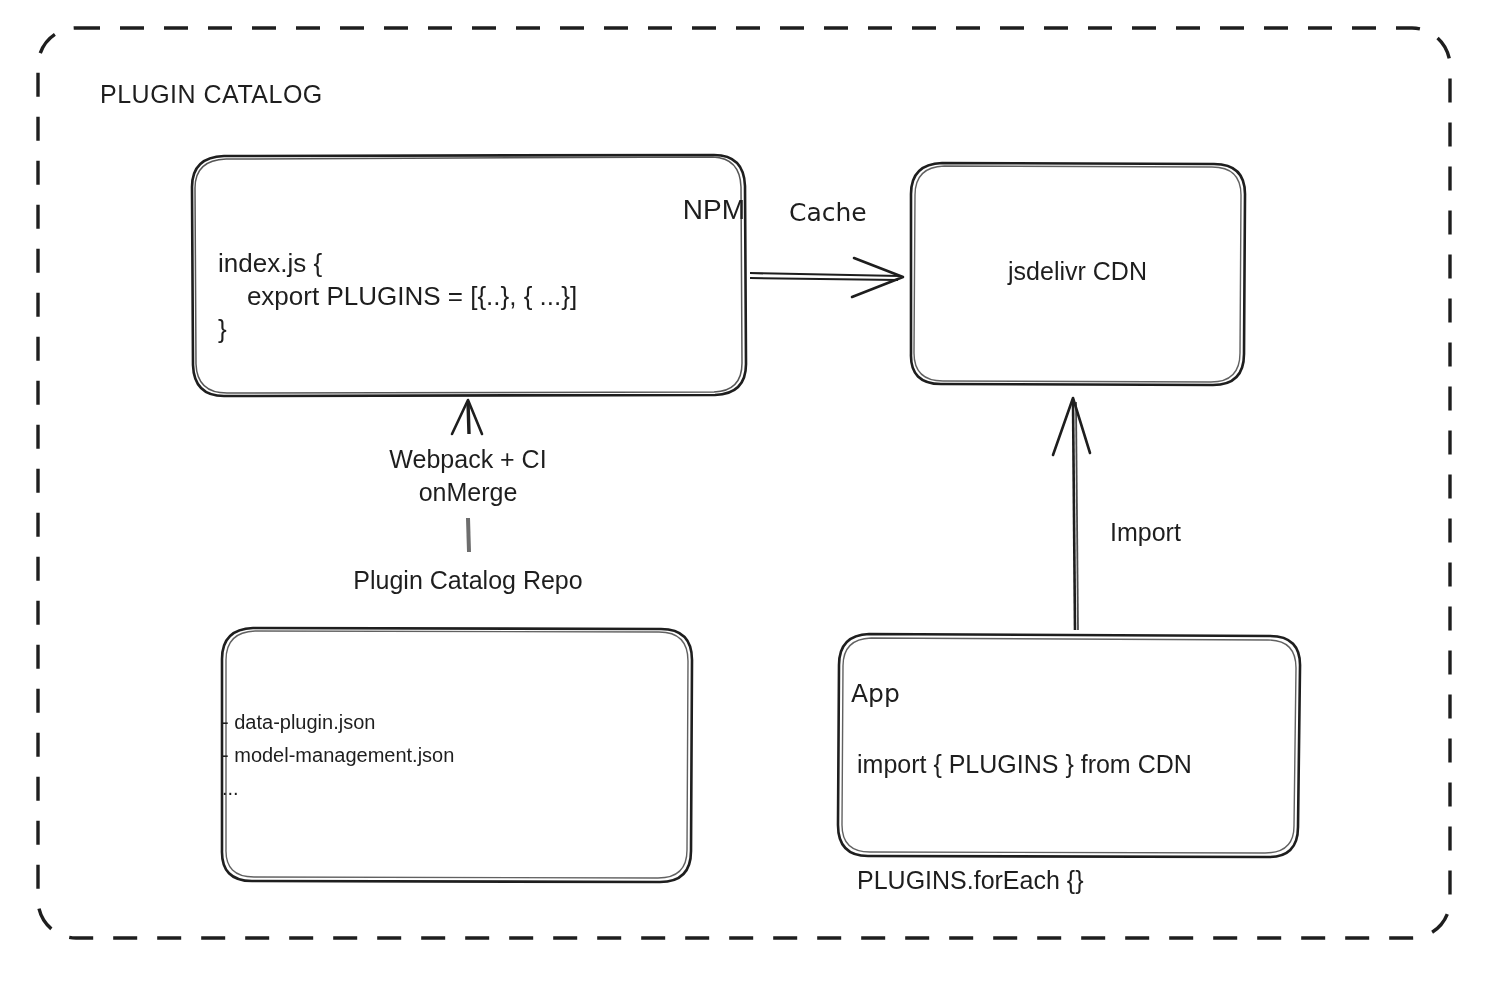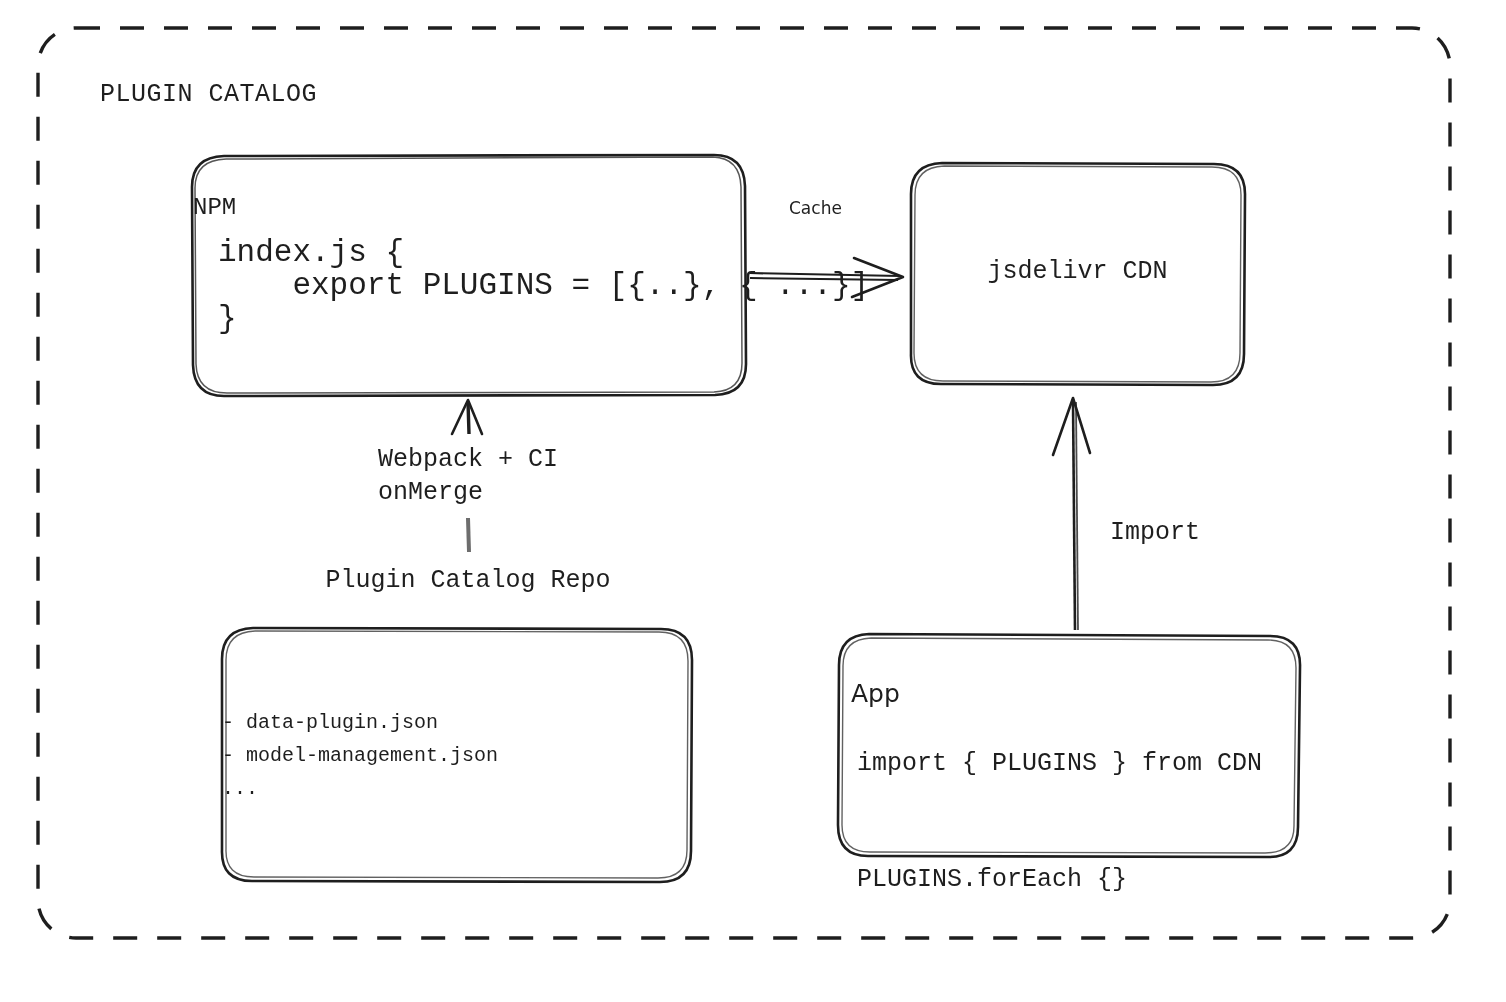--- a/index.html
+++ b/index.html
@@ -21,62 +21,63 @@
     top: 0;
     width: 1506px;
     height: 1002px;
   }
   .lbl {
     position: absolute;
     white-space: pre;
     color: #1e1e1e;
   }
   .mono {
-    font-family: Liberation Mono, monospace;
+    font-family: Liberation Sans, sans-serif;
   }
   .sans {
     font-family: "DejaVu Sans", sans-serif;
   }
 
   
   #catalog-title {
     left: 100px;
     top: 80px;
     font-size: 25px;
     letter-spacing: 0.5px;
   }
   #npm-title {
     left: 193px;
     top: 194px;
     width: 552px;
-    text-align: left;
-    font-size: 24px;
+    text-align: right;
+    font-size: 28px;
   }
   #npm-code {
     left: 218px;
-    top: 236px;
-    font-size: 31px;
+    top: 247px;
+    font-size: 26px;
     line-height: 33px;
   }
   #cdn-title {
     left: 910px;
     top: 257px;
     width: 335px;
     text-align: center;
     font-size: 25px;
   }
   #cache-label {
     left: 789px;
     top: 198px;
-    font-size: 17px;
+    font-size: 25px;
   }
   #webpack-label {
     left: 468px;
     top: 443px;
     transform: translateX(-50%);
+    text-align: center;
     font-size: 25px;
     line-height: 33px;
   }
   #repo-label {
     left: 468px;
     top: 566px;
     transform: translateX(-50%);
     text-align: center;
     font-size: 25px;
   }

